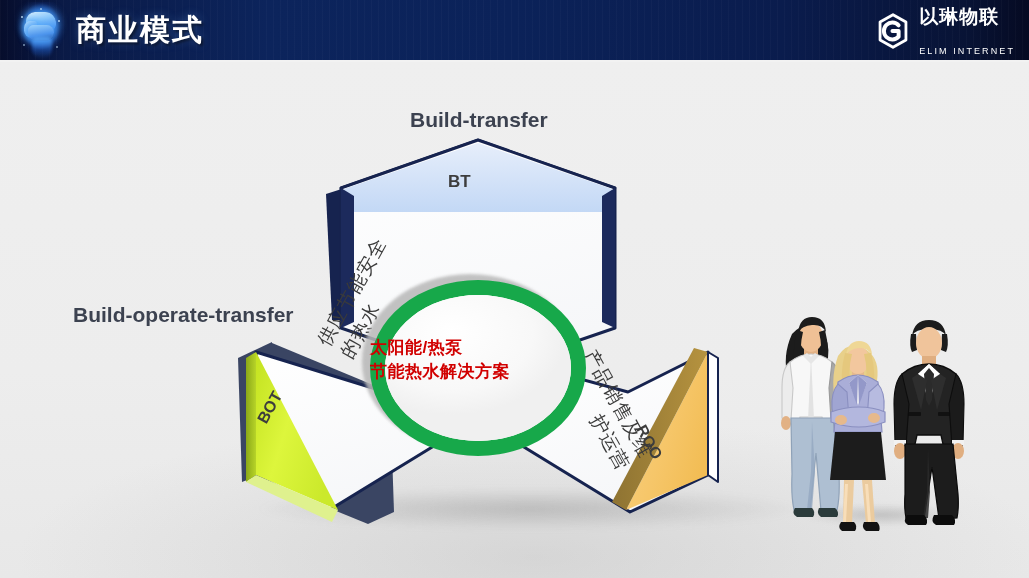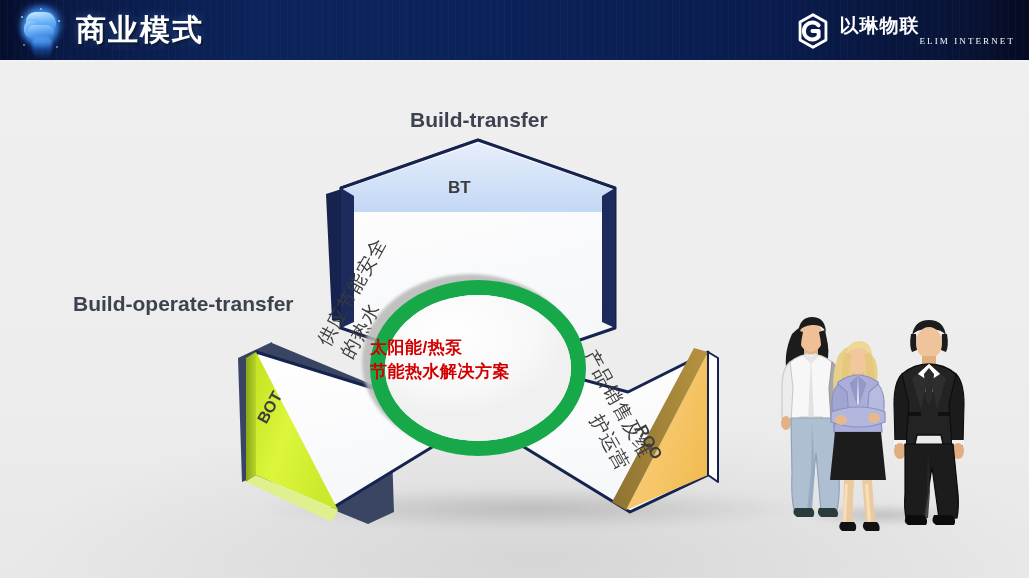--- a/index.html
+++ b/index.html
@@ -110,21 +110,21 @@
   
   #logo {
     position: absolute;
     right: 14px; top: 9px;
     height: 44px;
     display: flex;
     align-items: center;
     gap: 8px;
   }
   #logo-mark { width: 36px; height: 36px; flex: none; }
-  #logo-text { display: flex; flex-direction: row; line-height: 1; font-family: Liberation Serif, serif; }
+  #logo-text { display: flex; flex-direction: column; line-height: 1; }
   #logo-cn {
     font-size: 19px; font-weight: bold; color: #ffffff;
     letter-spacing: 1px; white-space: nowrap;
   }
   #logo-en {
     font-size: 9px; color: #ffffff; letter-spacing: 2.1px;
     margin-top: 21px; white-space: nowrap;
   }
 
   
@@ -146,40 +146,40 @@
 
   
   .caption {
     position: absolute;
     font-size: 21px;
     font-weight: bold;
     color: #3c4250;
     white-space: nowrap;
   }
   #cap-top   { left: 410px; top: 108px; }
-  #cap-left  { left: 73px;  top: 292px; }
+  #cap-left  { left: 73px;  top: 303px; }
   #cap-right { left: 625px; top: 295px; }
 
   
   #diagram {
     position: absolute;
     left: 208px; top: 130px;
     width: 540px; height: 400px;
   }
   #diagram svg { display: block; }
 
   
   .hex-tag {
     position: absolute;
     font-size: 17px;
     font-weight: bold;
     color: #3d3d3d;
     white-space: nowrap;
   }
-  #tag-bt { left: 240px; top: 42px; margin-top: 6px; }
+  #tag-bt { left: 240px; top: 42px; }
   #tag-bot {
     left: 46px; top: 288px;
     transform: rotate(-61deg);
     transform-origin: left top;
     font-size: 16px;
     color: #3d3d3d;
   }
   #tag-roo {
     left: 440px; top: 292px;
     transform: rotate(61deg);

